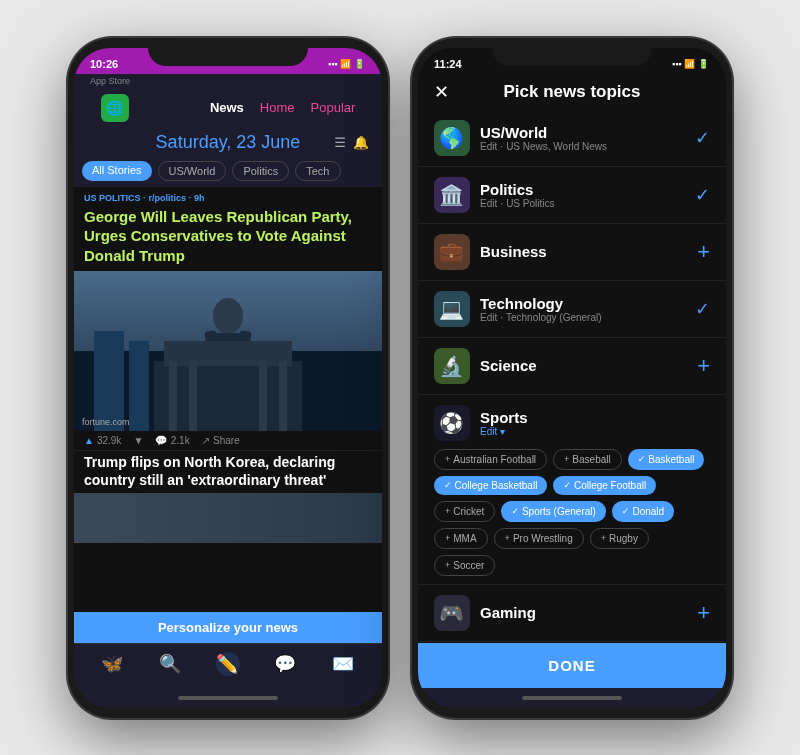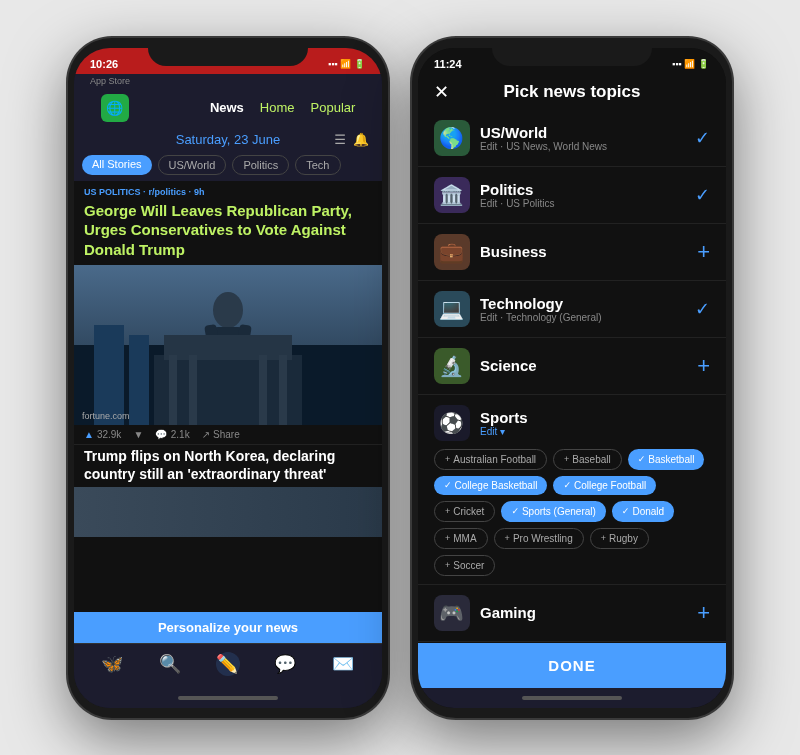--- a/index.html
+++ b/index.html
@@ -54,21 +54,21 @@
       display: flex;
       flex-direction: column;
     }
 
     
     .phone1 .phone-screen {
       background: #1a1a2e;
     }
 
     .phone1-status-bar {
-      background: #b91c1c;
+      background: #a21caf;
       color: white;
       font-size: 11px;
       font-weight: 600;
       padding: 10px 16px 4px;
       display: flex;
       justify-content: space-between;
       align-items: center;
     }
 
     .status-icons {
@@ -104,21 +104,21 @@
       justify-content: center;
       font-size: 14px;
     }
 
     .nav-tabs {
       display: flex;
       gap: 16px;
     }
 
     .nav-tab {
-      color: #bef264;
+      color: #ec4899;
       font-size: 13px;
       cursor: pointer;
     }
 
     .nav-tab.active {
       color: white;
       font-weight: 600;
       padding-left: 48px;
     }
 
@@ -126,21 +126,21 @@
       background: #1c1c2e;
       display: flex;
       align-items: center;
       justify-content: center;
       padding: 4px 8px;
       position: relative;
     }
 
     .date-text {
       color: #4a9eff;
-      font-size: 13px;
+      font-size: 18px;
     }
 
     .date-icons {
       position: absolute;
       right: 12px;
       display: flex;
       gap: 8px;
       color: #aaa;
       font-size: 13px;
     }

